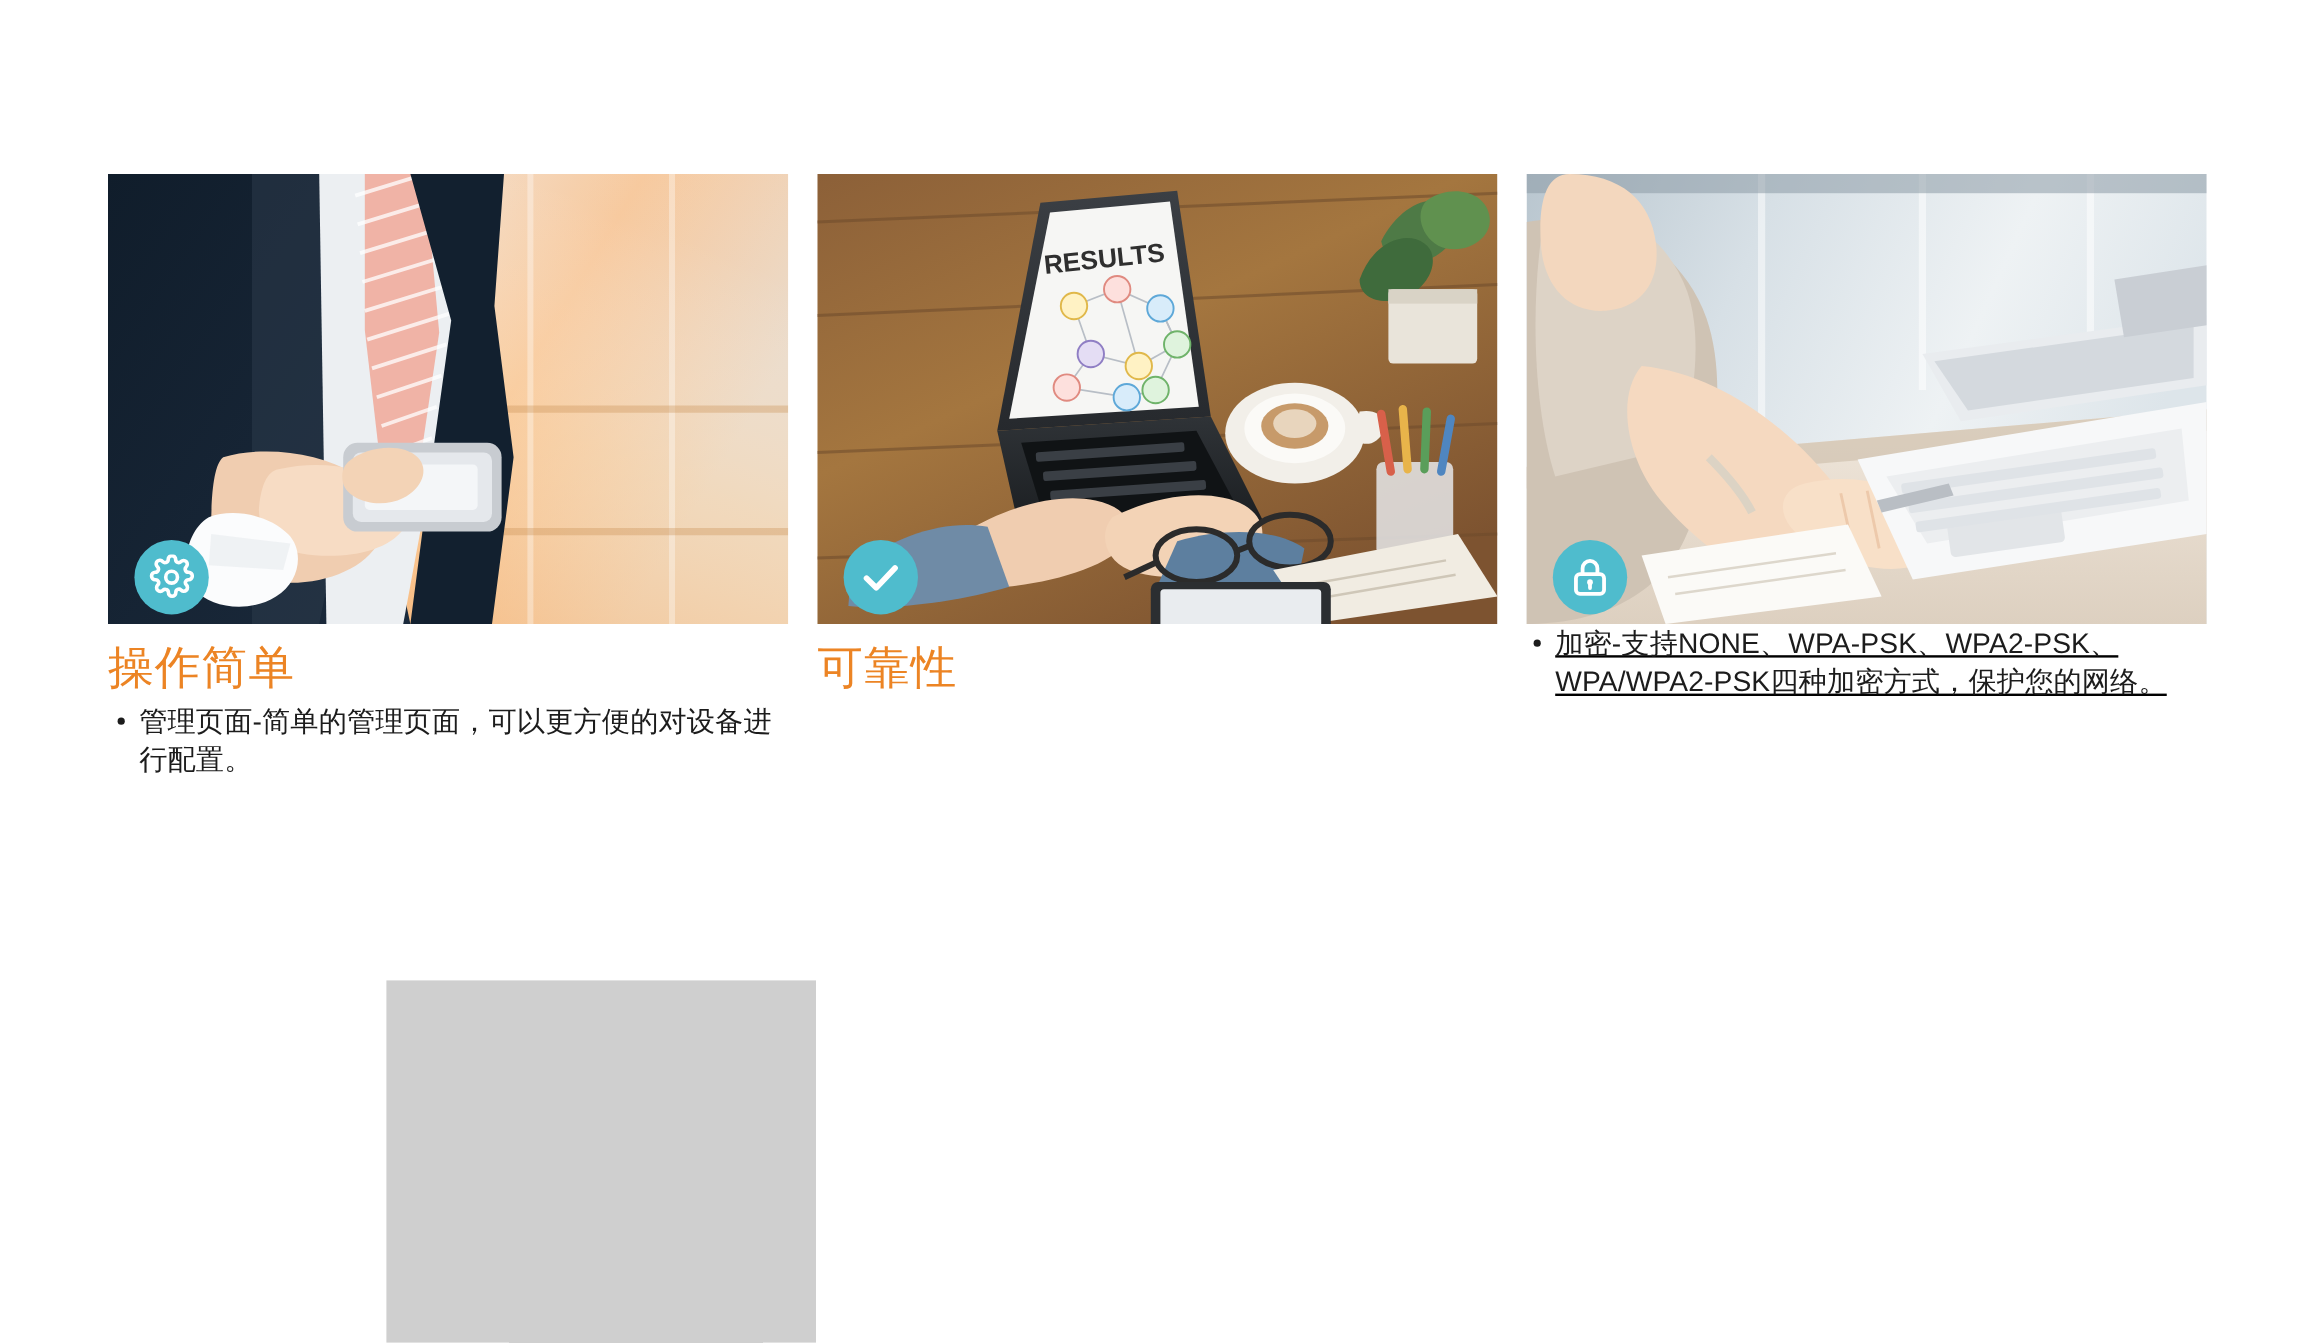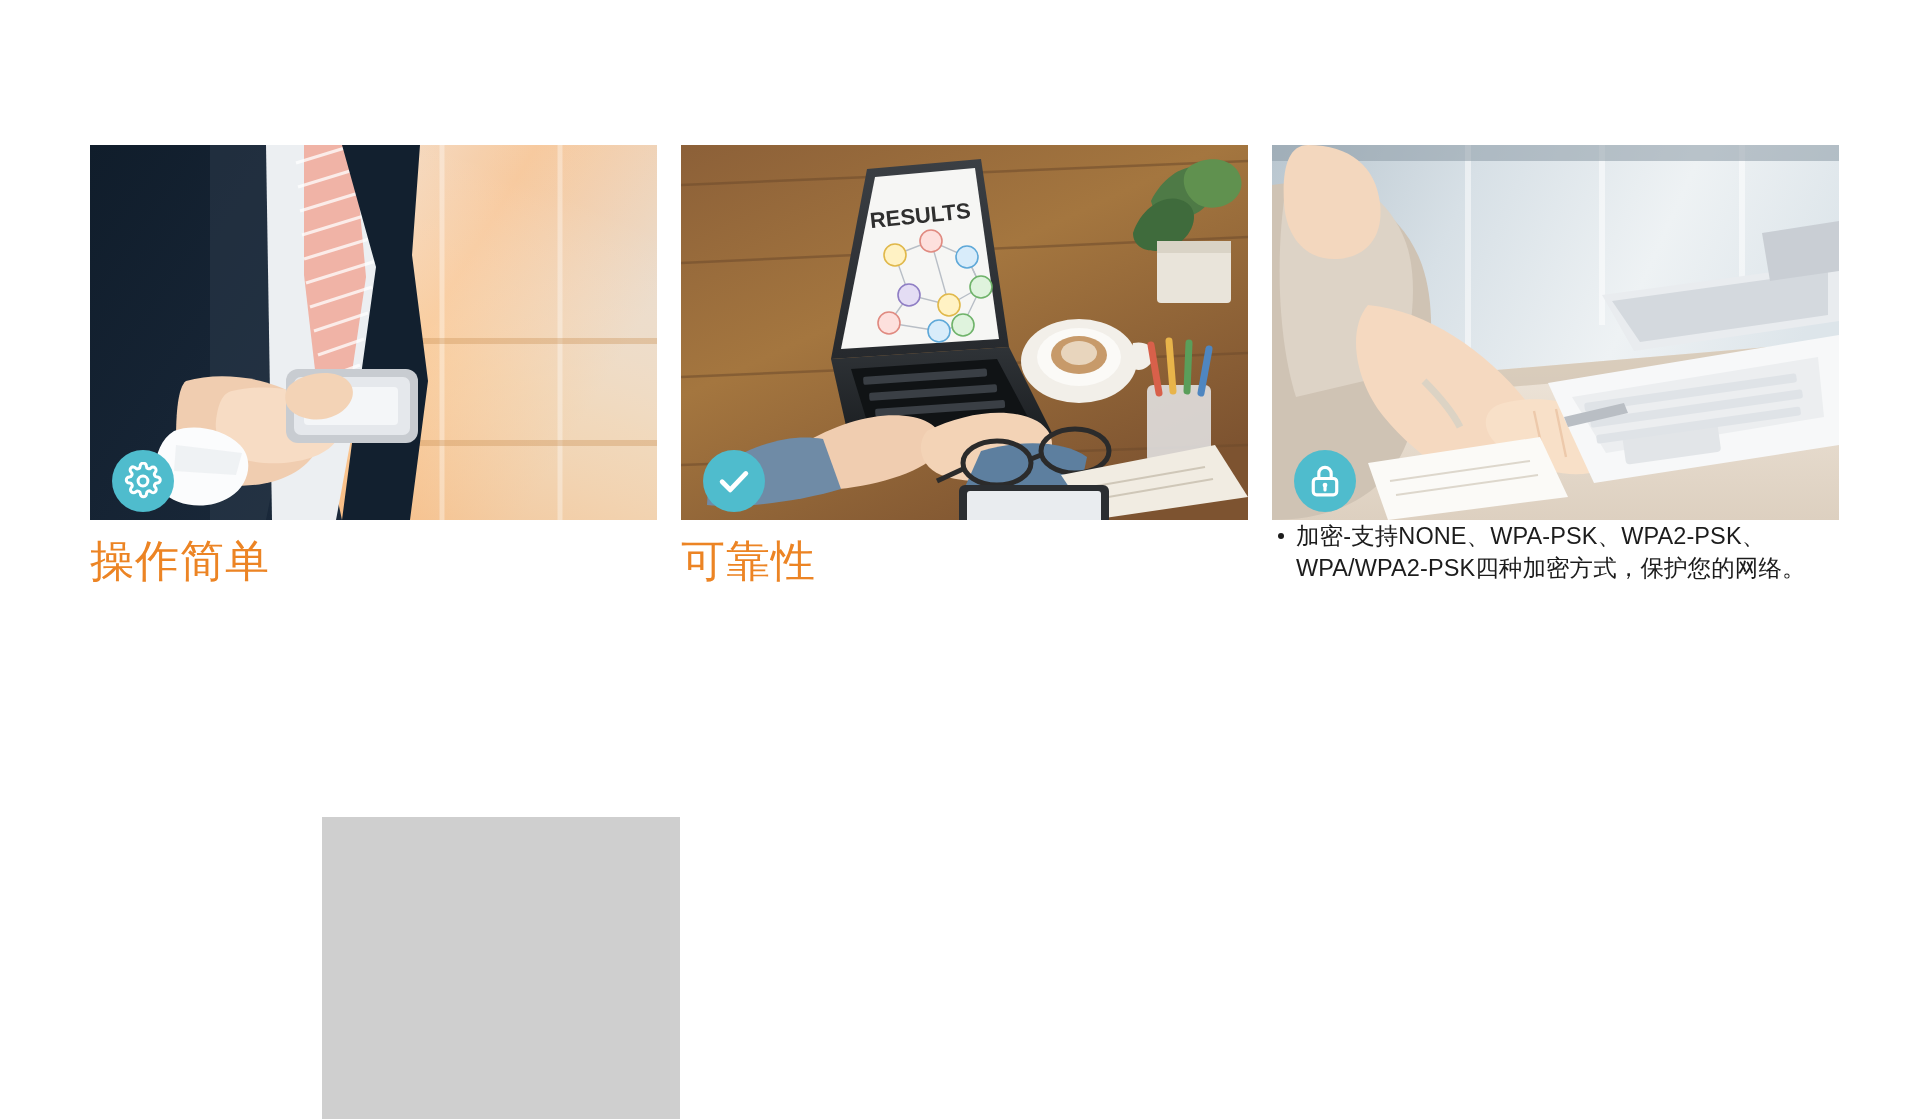--- a/index.html
+++ b/index.html
@@ -59,21 +59,21 @@
     display: flex;
     align-items: center;
     justify-content: center;
   }
   .badge svg { width: 38px; height: 38px; display:block; }
 
   
   .feature-title {
     margin: 16px 0 6px 0;
     padding: 0;
-    font-size: 44px;
+    font-size: 38px;
     line-height: 1.12;
     font-weight: 400;
     color: #ec8424;
     letter-spacing: 1px;
   }
 
   .feature-list {
     margin: 0;
     padding: 0 0 0 26px;
     list-style: none;
@@ -93,21 +93,21 @@
     position: absolute;
     left: -18px;
     top: 13px;
     width: 6px;
     height: 6px;
     border-radius: 50%;
     background: #1c1c1c;
   }
 
   
-  .col-3 .feature-list { padding-left: 24px; }
+  .col-3 .feature-list { padding-left: 24px; text-decoration: underline; }
 
   
   .placeholder-box {
     position: absolute;
     left: 322px;
     top: 817px;
     width: 358px;
     height: 302px;
     background: #cfcfcf;
   }
@@ -191,20 +191,23 @@
         </svg>
         <div class="badge">
           <svg viewBox="0 0 24 24" fill="none" stroke="#ffffff" stroke-width="1.9" stroke-linecap="round" stroke-linejoin="round">
             <circle cx="12" cy="12" r="3.1"></circle>
             <path d="M19.4 14.2a1.6 1.6 0 0 0 .32 1.77l.06.06a1.95 1.95 0 1 1-2.76 2.76l-.06-.06a1.6 1.6 0 0 0-1.77-.32 1.6 1.6 0 0 0-.97 1.47v.17a1.95 1.95 0 1 1-3.9 0v-.09a1.6 1.6 0 0 0-1.05-1.47 1.6 1.6 0 0 0-1.77.32l-.06.06a1.95 1.95 0 1 1-2.76-2.76l.06-.06a1.6 1.6 0 0 0 .32-1.77 1.6 1.6 0 0 0-1.47-.97H3.4a1.95 1.95 0 1 1 0-3.9h.09a1.6 1.6 0 0 0 1.47-1.05 1.6 1.6 0 0 0-.32-1.77l-.06-.06A1.95 1.95 0 1 1 7.34 3.8l.06.06a1.6 1.6 0 0 0 1.77.32h.08a1.6 1.6 0 0 0 .97-1.47V2.6a1.95 1.95 0 1 1 3.9 0v.09a1.6 1.6 0 0 0 .97 1.47 1.6 1.6 0 0 0 1.77-.32l.06-.06a1.95 1.95 0 1 1 2.76 2.76l-.06.06a1.6 1.6 0 0 0-.32 1.77v.08a1.6 1.6 0 0 0 1.47.97h.17a1.95 1.95 0 1 1 0 3.9h-.09a1.6 1.6 0 0 0-1.47.97z"></path>
           </svg>
         </div>
       </div>
 
       <h2 class="feature-title">操作简单</h2>
+      <ul class="feature-list">
+        <li>管理页面-简单的管理页面，可以更方便的对设备进行配置。</li>
+      </ul>
     </div>
 
     <div class="feature-col col-2">
 
       <div class="card-media">
         <svg viewBox="0 0 567 375" preserveAspectRatio="none">
           <defs>
             <linearGradient id="c2wood" x1="0" y1="0" x2="0.7" y2="1">
               <stop offset="0%" stop-color="#8c6038"></stop>
               <stop offset="45%" stop-color="#a4763f"></stop>

